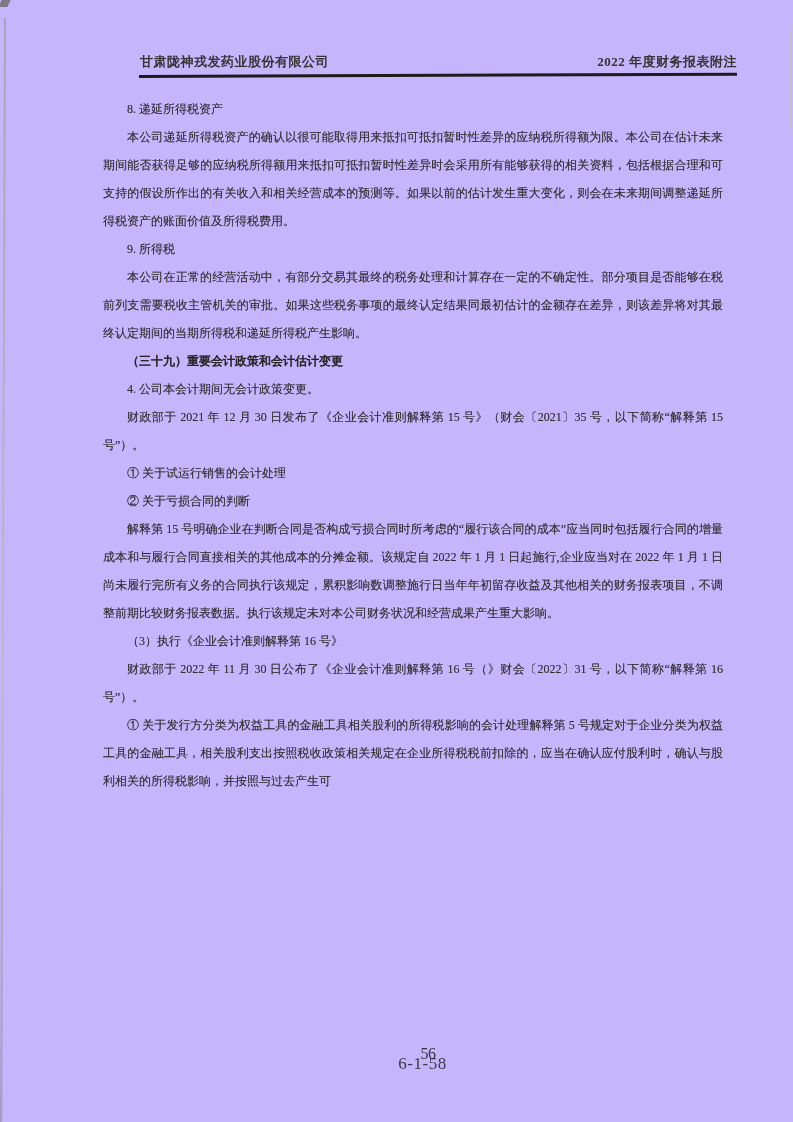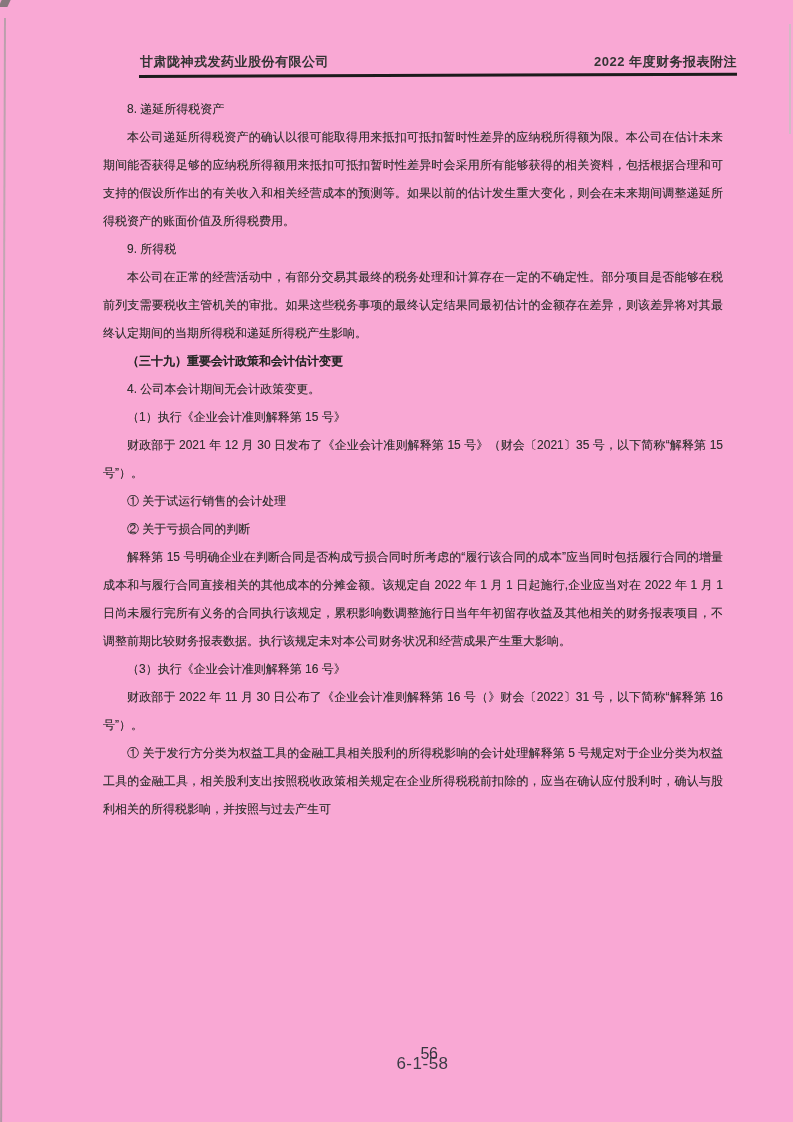--- a/index.html
+++ b/index.html
@@ -4,23 +4,23 @@
 <style>
   html, body {
     margin: 0;
     padding: 0;
     background: #ffffff;
   }
   .page {
     position: relative;
     width: 793px;
     height: 1122px;
-    background: #f9a8d4;
+    background: #c4b5fd;
     overflow: hidden;
-    font-family: Liberation Sans, sans-serif;
+    font-family: Liberation Serif, serif;
     color: #2e2e2e;
   }
   
   .scan-edge-left {
     position: absolute;
     left: 4px;
     top: 18px;
     width: 2px;
     height: 1104px;
     background: linear-gradient(#9a9a96, #b9b9b4 60%, #8f8f8b);
@@ -136,21 +136,20 @@
   </div>
   <div class="header-rule"></div>
 
   <div class="doc">
     <p>8. 递延所得税资产</p>
     <p>本公司递延所得税资产的确认以很可能取得用来抵扣可抵扣暂时性差异的应纳税所得额为限。本公司在估计未来期间能否获得足够的应纳税所得额用来抵扣可抵扣暂时性差异时会采用所有能够获得的相关资料，包括根据合理和可支持的假设所作出的有关收入和相关经营成本的预测等。如果以前的估计发生重大变化，则会在未来期间调整递延所得税资产的账面价值及所得税费用。</p>
     <p>9. 所得税</p>
     <p>本公司在正常的经营活动中，有部分交易其最终的税务处理和计算存在一定的不确定性。部分项目是否能够在税前列支需要税收主管机关的审批。如果这些税务事项的最终认定结果同最初估计的金额存在差异，则该差异将对其最终认定期间的当期所得税和递延所得税产生影响。</p>
     <p class="bold-head">（三十九）重要会计政策和会计估计变更</p>
     <p>4. 公司本会计期间无会计政策变更。</p>
-    <p>（1）执行《企业会计准则解释第 15 号》</p>
     <p>财政部于 2021 年 12 月 30 日发布了《企业会计准则解释第 15 号》（财会〔2021〕35 号，以下简称“解释第 15 号”）。</p>
     <p>① 关于试运行销售的会计处理</p>
     <p>② 关于亏损合同的判断</p>
     <p>解释第 15 号明确企业在判断合同是否构成亏损合同时所考虑的“履行该合同的成本”应当同时包括履行合同的增量成本和与履行合同直接相关的其他成本的分摊金额。该规定自 2022 年 1 月 1 日起施行,企业应当对在 2022 年 1 月 1 日尚未履行完所有义务的合同执行该规定，累积影响数调整施行日当年年初留存收益及其他相关的财务报表项目，不调整前期比较财务报表数据。执行该规定未对本公司财务状况和经营成果产生重大影响。</p>
     <p>（3）执行《企业会计准则解释第 16 号》</p>
     <p>财政部于 2022 年 11 月 30 日公布了《企业会计准则解释第 16 号（》财会〔2022〕31 号，以下简称“解释第 16 号”）。</p>
     <p>① 关于发行方分类为权益工具的金融工具相关股利的所得税影响的会计处理解释第 5 号规定对于企业分类为权益工具的金融工具，相关股利支出按照税收政策相关规定在企业所得税税前扣除的，应当在确认应付股利时，确认与股利相关的所得税影响，并按照与过去产生可</p>
   </div>
 
   <div class="footer">

